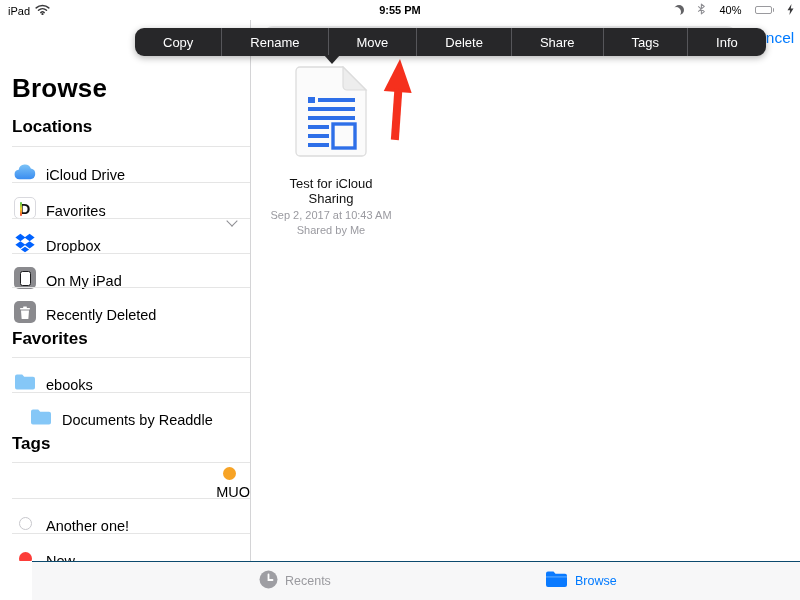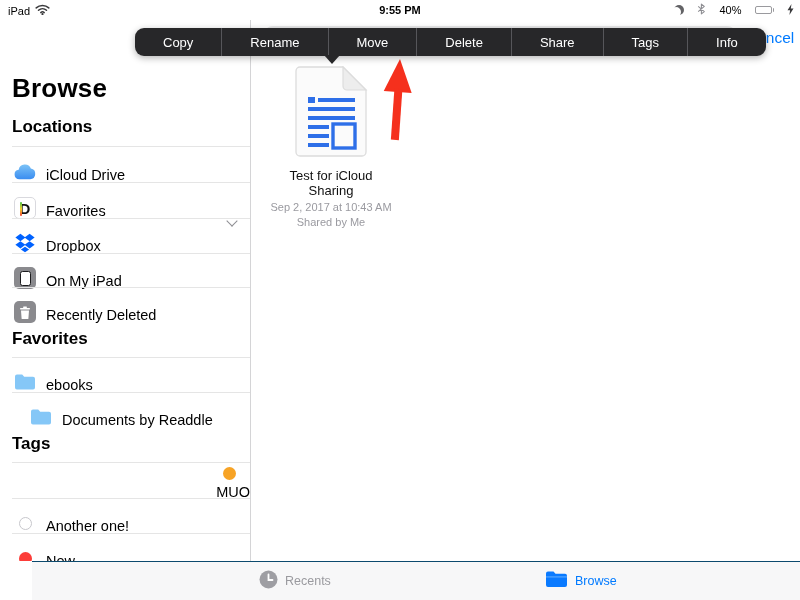--- a/index.html
+++ b/index.html
@@ -41,21 +41,21 @@
   .clear-btn::before, .clear-btn::after { content:""; position:absolute; left:3.6px; top:7px; width:7.8px; height:1.4px; background:#fff; border-radius:1px; }
   .clear-btn::before { transform:rotate(45deg); } .clear-btn::after { transform:rotate(-45deg); }
   .cancel-btn { position:absolute; left:746px; top:29px; font-size:15.5px; color:#007aff; background:none; border:none; cursor:pointer; font-family:inherit; }
   
   .edit-menu { position:absolute; left:135px; top:28px; height:28px; display:flex; background:#272729; border-radius:9px; box-shadow:0 2px 7px rgba(0,0,0,.3); z-index:30; }
   .edit-menu button { background:none; border:none; color:#fff; font-size:13px; font-weight:500; padding:0 28px; font-family:inherit; cursor:pointer; white-space:nowrap; }
   .edit-menu button + button { border-left:1px solid #56565a; }
   .menu-caret { position:absolute; left:324px; top:55px; width:0; height:0; border-left:8px solid transparent; border-right:8px solid transparent; border-top:9px solid #272729; z-index:30; }
   
   .file-item { position:absolute; left:271px; top:66px; width:120px; text-align:center; }
-  .file-name { margin-top:6px; font-size:13px; line-height:15px; color:#111; }
+  .file-name { margin-top:14px; font-size:13px; line-height:15px; color:#111; }
   .file-date, .file-shared { font-size:11px; color:#9a9aa0; margin-top:3px; width:160px; margin-left:-20px; }
   
   .red-arrow { position:absolute; left:380px; top:58px; z-index:25; }
   
   .tabbar { position:absolute; left:0; top:561px; width:800px; height:55px; background:#f7f7f8; border-top:1px solid #0c4a6e;margin-left:32px; }
   .tab { position:absolute; top:0; height:38px; display:flex; align-items:center; gap:7px; cursor:pointer; }
   .tab .tlabel { font-size:12.5px; }
   .tab-recents { left:227px; color:#9a9a9f; }
   .tab-browse { left:513px; color:#007aff; }
 </style>

